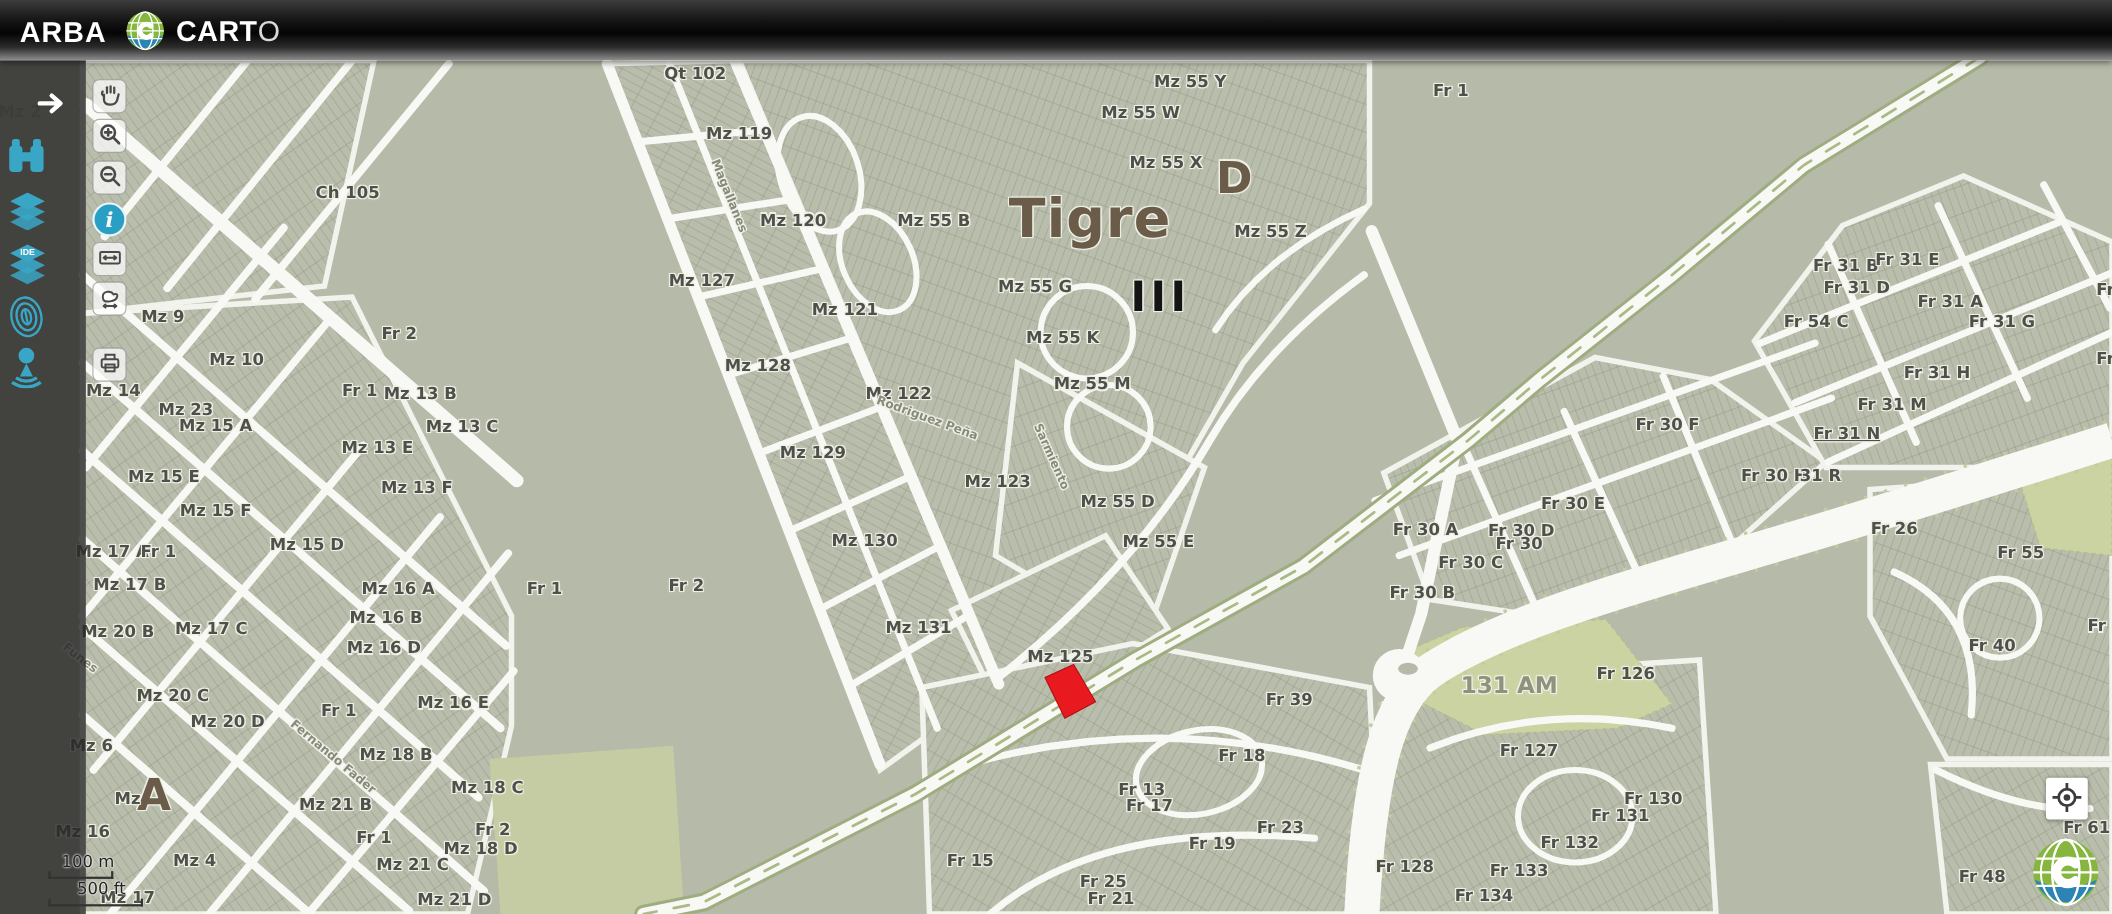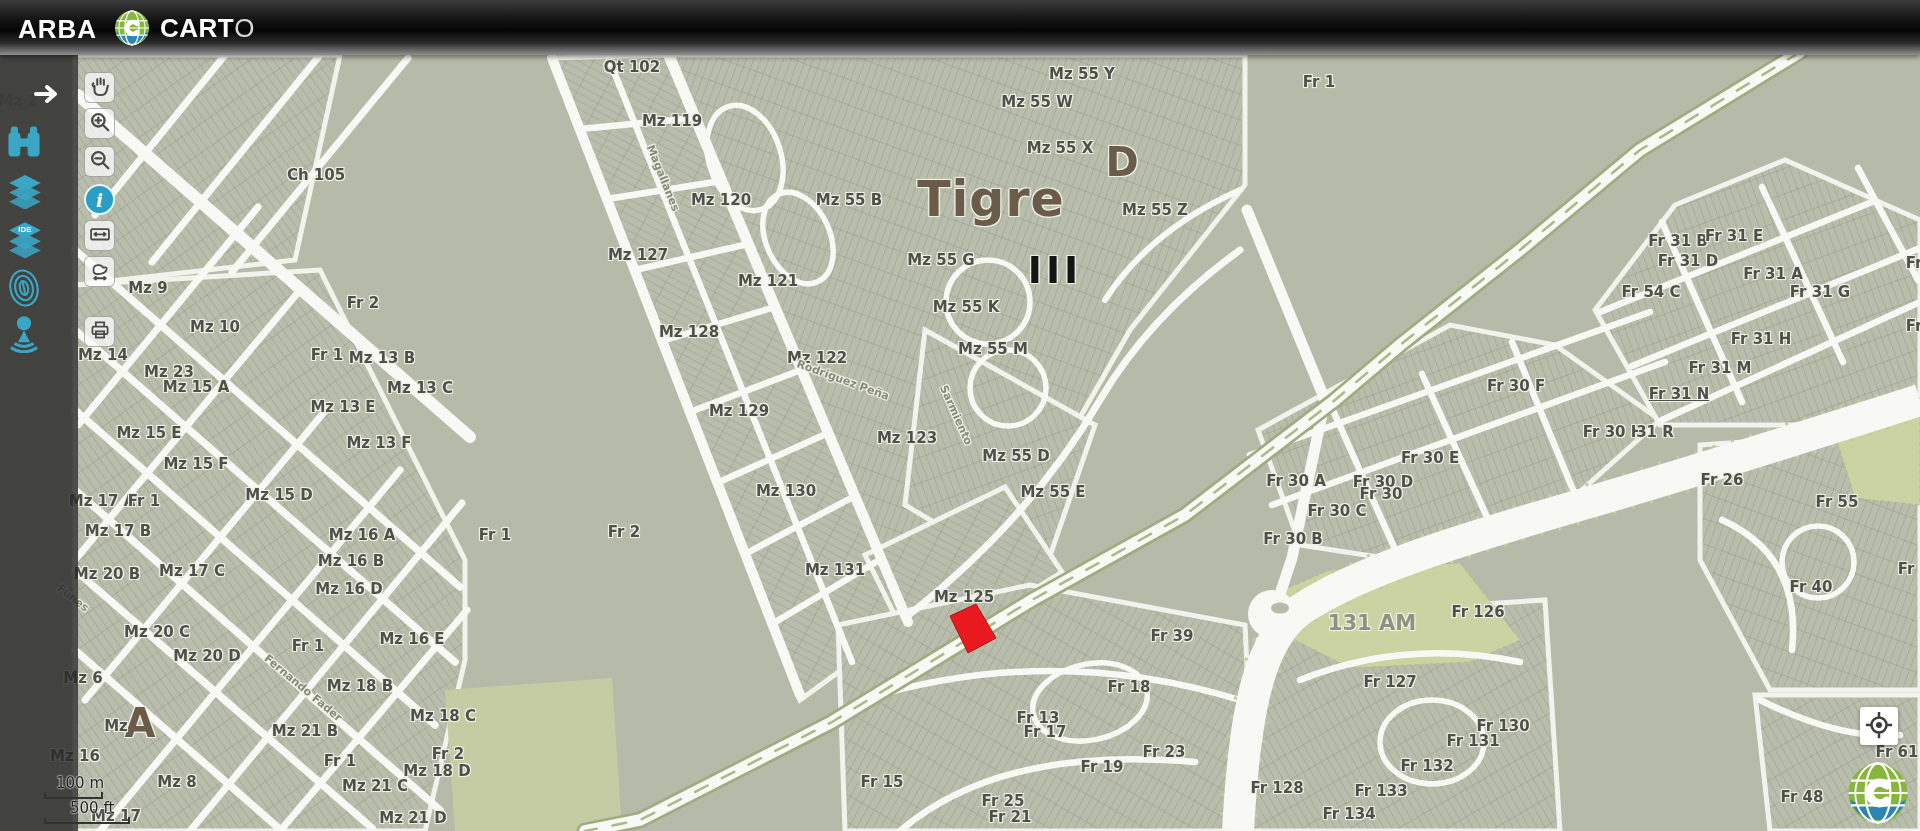--- a/index.html
+++ b/index.html
@@ -253,21 +253,21 @@
       <div class="map-label" style="left: 83px; top: 678px;">Mz 6</div>
       <div class="map-label" style="left: 360px; top: 686px;">Mz 18 B</div>
       <div class="map-label sec" style="left: 140px; top: 723px;">A</div>
       <div class="map-label" style="left: 116px; top: 726px;">Mz</div>
       <div class="map-label" style="left: 396px; top: 716px; margin-left: 47px;">Mz 18 C</div>
       <div class="map-label" style="left: 305px; top: 731px;">Mz 21 B</div>
       <div class="map-label" style="left: 75px; top: 756px;">Mz 16</div>
       <div class="map-label" style="left: 340px; top: 761px;">Fr 1</div>
       <div class="map-label" style="left: 448px; top: 754px;">Fr 2</div>
       <div class="map-label" style="left: 437px; top: 771px;">Mz 18 D</div>
-      <div class="map-label" style="left: 177px; top: 782px;">Mz 8</div>
+      <div class="map-label" style="left: 177px; top: 782px;">Mz 4</div>
       <div class="map-label" style="left: 375px; top: 786px;">Mz 21 C</div>
       <div class="map-label" style="left: 116px; top: 816px;">Mz 17</div>
       <div class="map-label" style="left: 413px; top: 818px;">Mz 21 D</div>
       <div class="map-label" style="left: 1172px; top: 636px;">Fr 39</div>
       <div class="map-label" style="left: 1129px; top: 687px;">Fr 18</div>
       <div class="map-label" style="left: 1038px; top: 718px;">Fr 13</div>
       <div class="map-label" style="left: 1045px; top: 732px;">Fr 17</div>
       <div class="map-label" style="left: 1164px; top: 752px;">Fr 23</div>
       <div class="map-label" style="left: 1102px; top: 767px;">Fr 19</div>
       <div class="map-label" style="left: 882px; top: 782px;">Fr 15</div>

